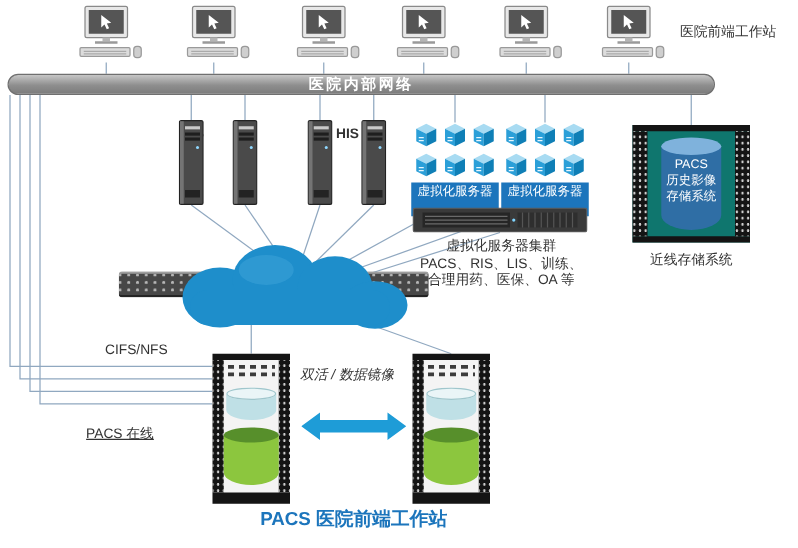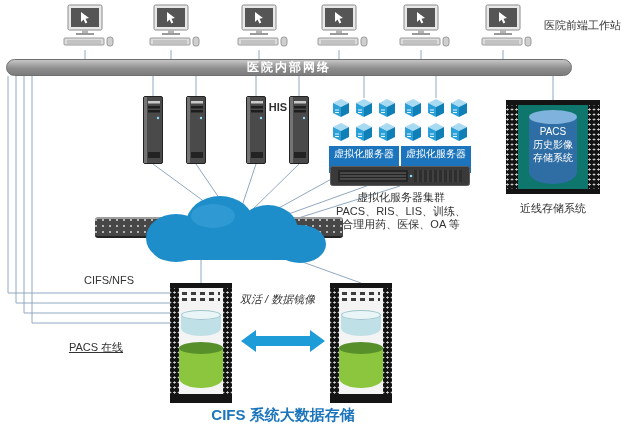--- a/index.html
+++ b/index.html
@@ -408,15 +408,15 @@
 
   <div class="mirror-label">双活 / 数据镜像</div>
   <svg class="arrow" viewBox="0 0 84 26">
     <polygon points="0,13 15,2 15,8 69,8 69,2 84,13 69,24 69,18 15,18 15,24" style="fill:var(--arrow-blue,#1e9cd7)"></polygon>
   </svg>
 
   <div class="caption online-caption">
     <div>PACS 在线</div>
   </div>
 
-  <div class="main-title">CIFS 系统大数据存储</div>
+  <div class="main-title">PACS 医院前端工作站</div>
 
 </div>
 
 </body></html>

